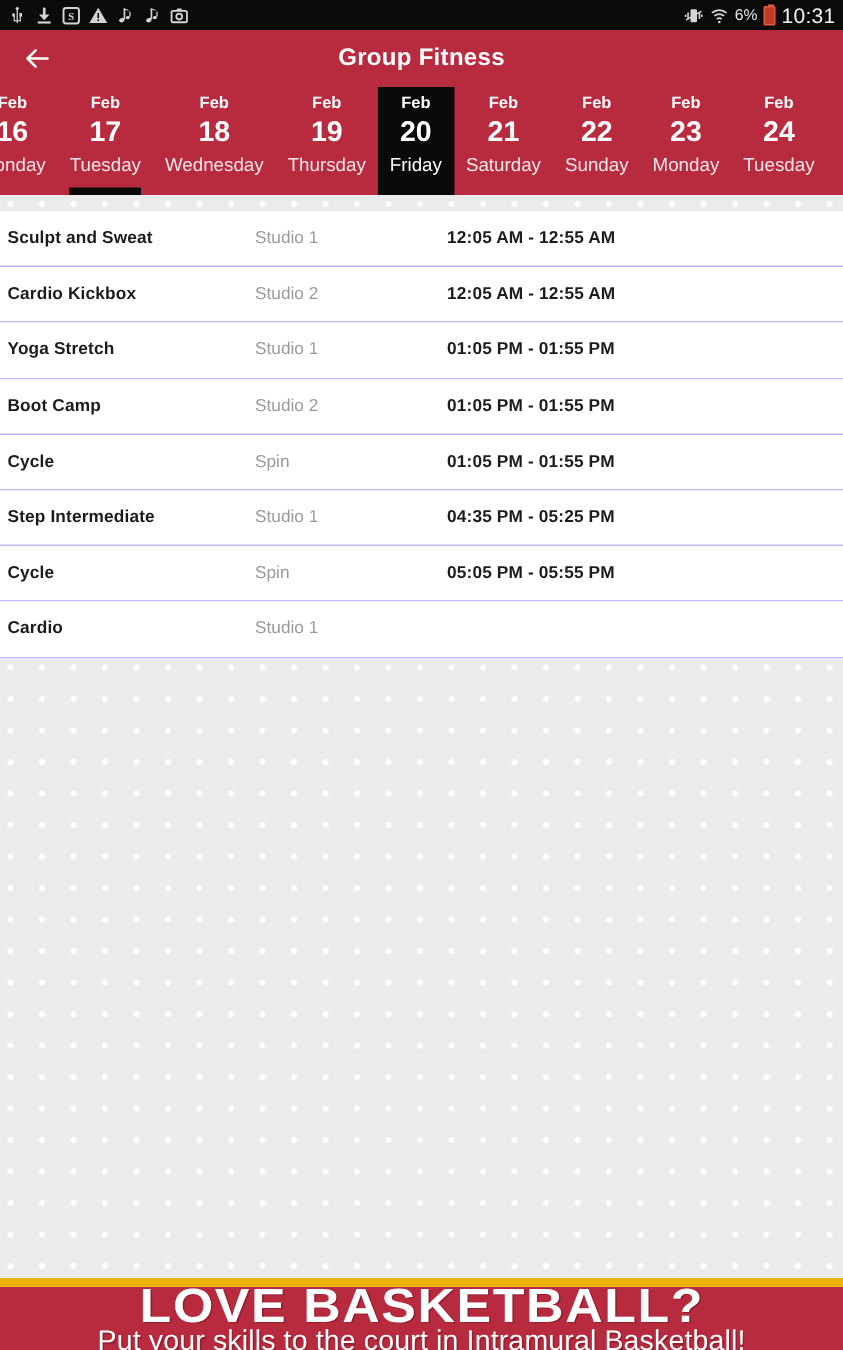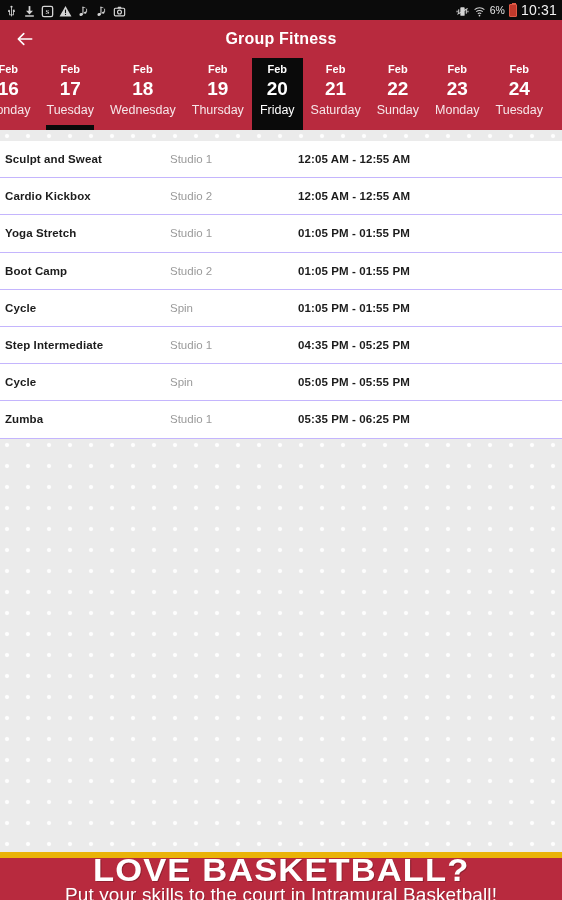--- a/index.html
+++ b/index.html
@@ -340,23 +340,22 @@
       <span class="cname">Step Intermediate</span>
       <span class="cloc">Studio 1</span>
       <span class="ctime">04:35 PM - 05:25 PM</span>
     </div>
     <div class="row">
       <span class="cname">Cycle</span>
       <span class="cloc">Spin</span>
       <span class="ctime">05:05 PM - 05:55 PM</span>
     </div>
     <div class="row">
-      <span class="cname">Zumba</span>
+      <span class="cname">Cardio</span>
       <span class="cloc">Studio 1</span>
-      <span class="ctime">05:35 PM - 06:25 PM</span>
     </div>
   </div>
 
 <div class="filler dotted"></div>
 
 <div class="banner">
   <div class="b1">LOVE BASKETBALL?</div>
   <div class="b2">Put your skills to the court in Intramural Basketball!</div>
 </div>
 

